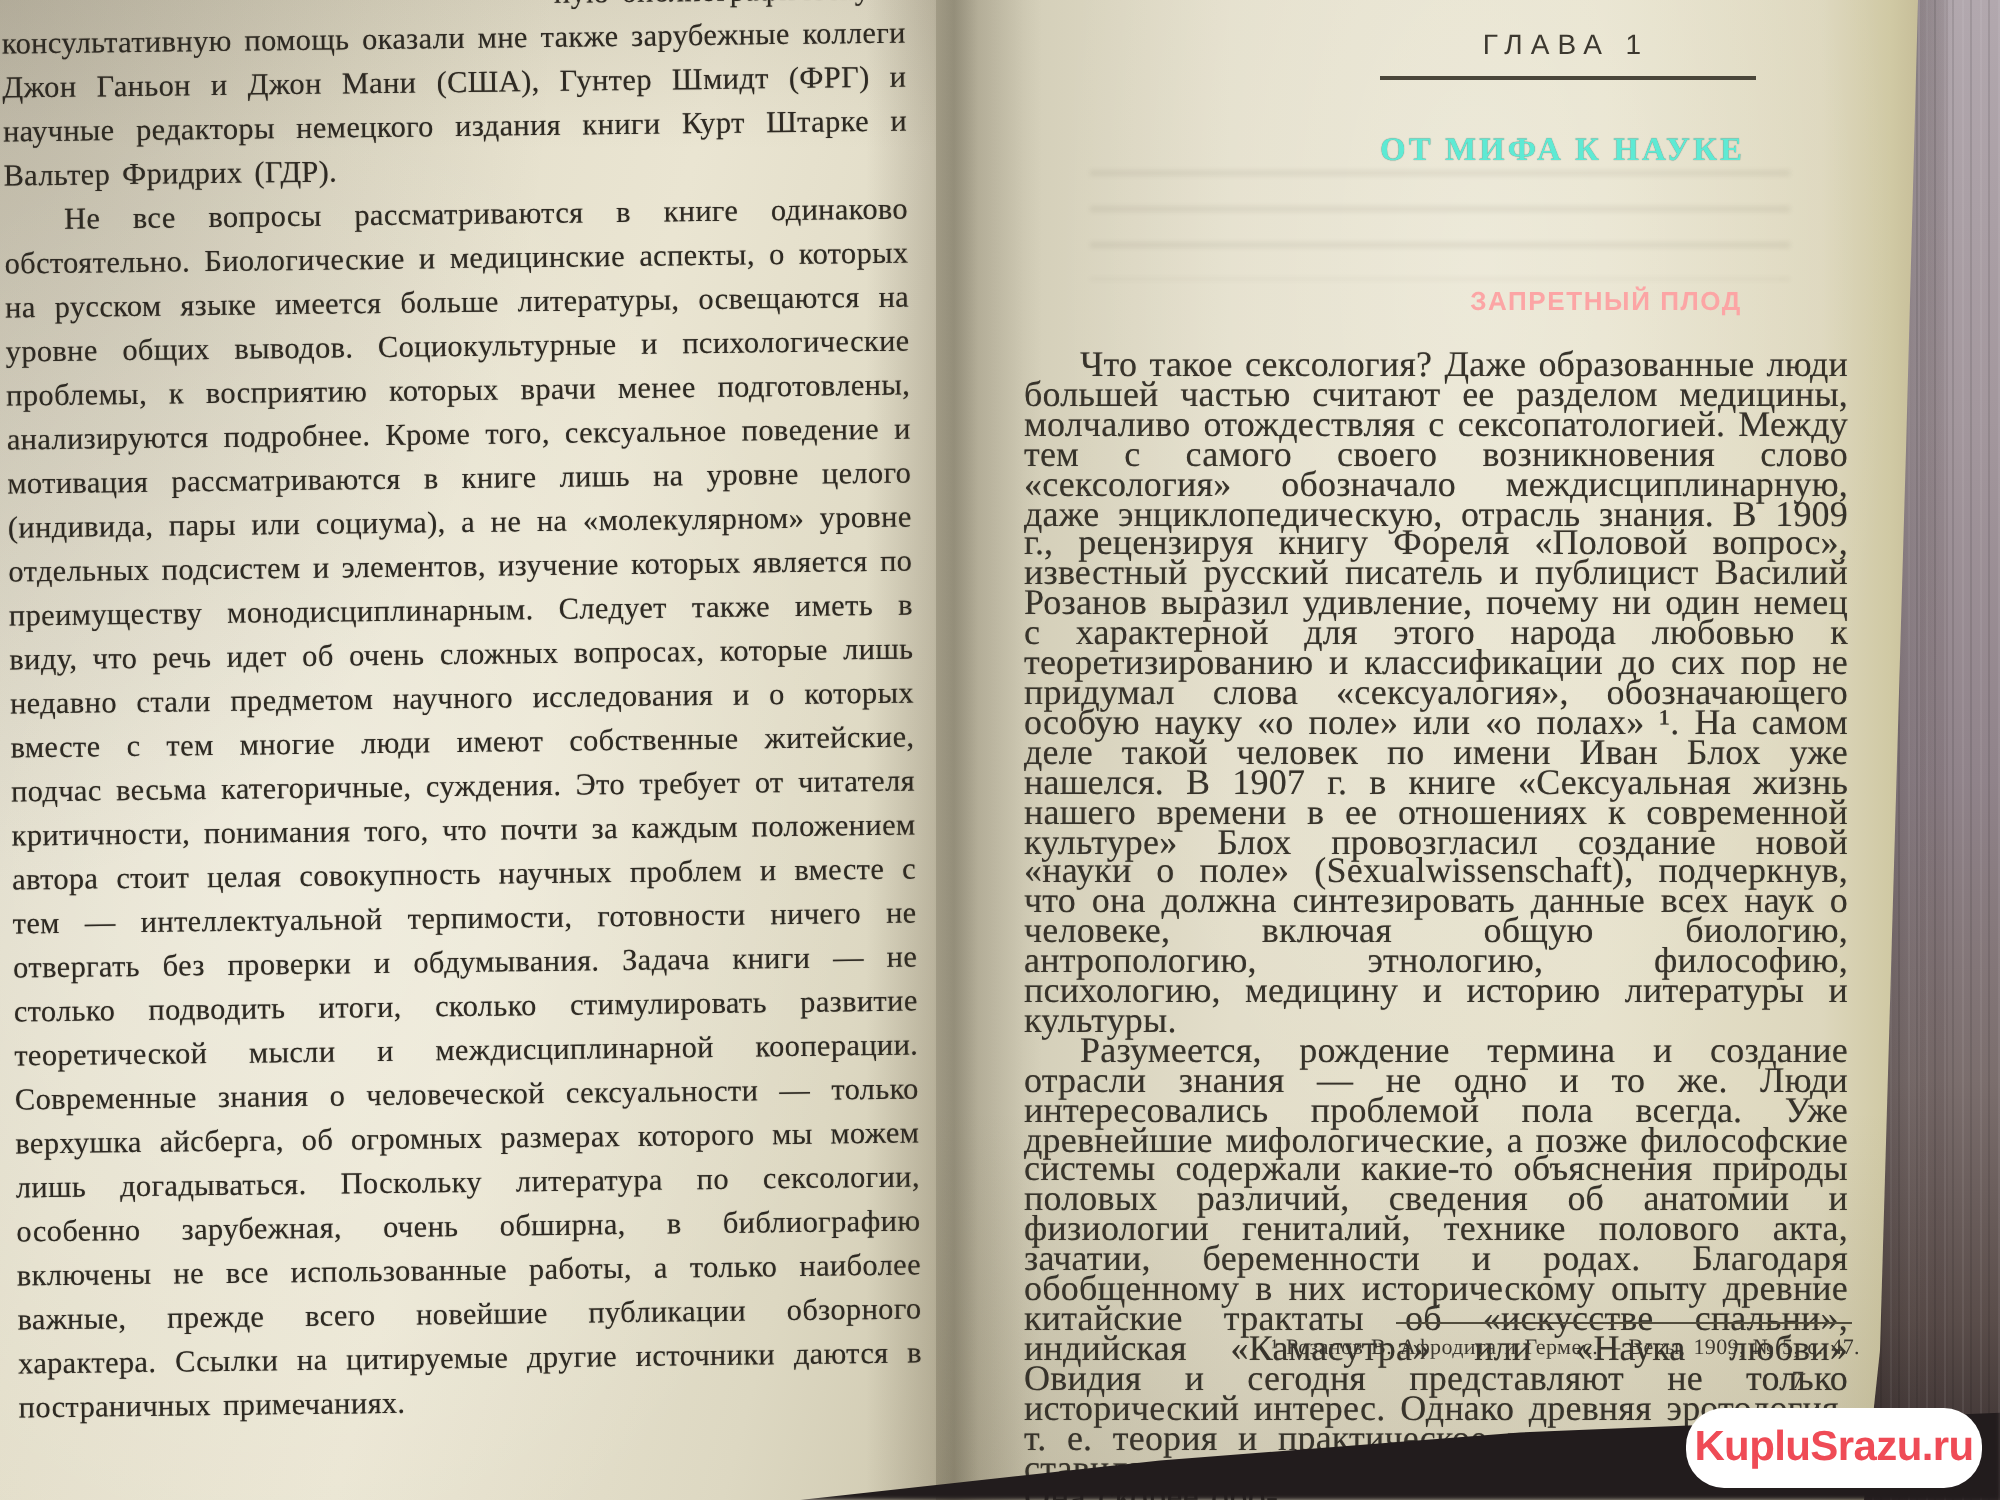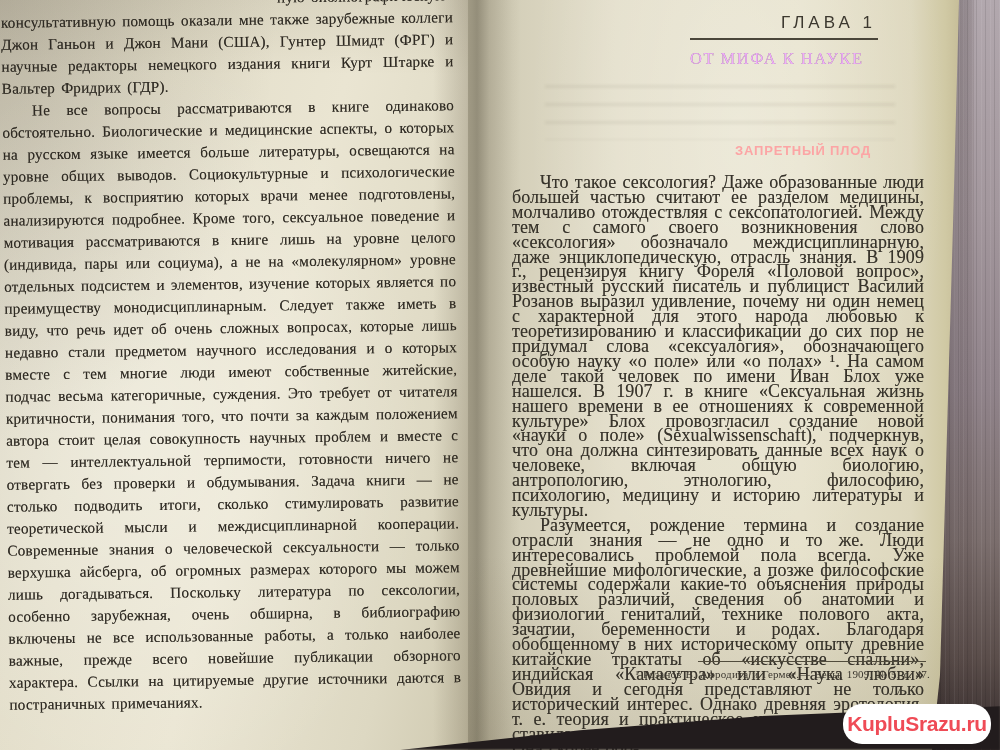--- a/index.html
+++ b/index.html
@@ -56,25 +56,25 @@
     color:#2e2a23;word-spacing:2px;letter-spacing:0.2px;
     text-shadow:0 0 0.5px rgba(40,35,25,0.55);}
   .lp-frag{text-align:right;padding-right:6px;white-space:nowrap;overflow:hidden;}
   .lp-text p{margin:0;}
   .indent{text-indent:30px;}
 
   
   .rp-inner{position:absolute;left:512px;top:0;width:412px;height:750px;
     color:#37332b;}
   .chapter-head{position:absolute;left:178px;top:14px;width:188px;}
-  .chapter-label{text-align:right;font-family:"Liberation Sans",sans-serif;
-    font-size:17px;line-height:17px;letter-spacing:4px;color:#3c382f;padding-right:2px;}
+  .chapter-label{text-align:center;font-family:"Liberation Sans",sans-serif;
+    font-size:14px;line-height:17px;letter-spacing:4px;color:#3c382f;padding-right:2px;}
   .chapter-rule{margin-top:7px;height:1.5px;background:#4a463a;}
-  .chapter-title{margin-top:9px;font-weight:normal;font-size:16.5px;
-    letter-spacing:1.5px;color:#f0abfc;white-space:nowrap;
+  .chapter-title{margin-top:25px;font-weight:bold;font-size:16.5px;
+    letter-spacing:1.5px;color:#5eead4;white-space:nowrap;
     text-shadow:0 0 0.5px rgba(40,35,25,0.6);}
   .section-title{position:absolute;top:143px;right:53px;
     font-family:"Liberation Sans",sans-serif;font-size:13px;font-weight:bold;
     letter-spacing:0.8px;color:#fca5a5;white-space:nowrap;}
   .rp-body{position:absolute;left:0;top:175px;width:412px;
     font-size:18px;line-height:14.9px;text-align:justify;
     word-spacing:1.5px;letter-spacing:0.1px;
     text-shadow:0 0 0.4px rgba(40,35,25,0.45);}
   .rp-body p{margin:0;text-indent:28px;}
   .footnote-block{position:absolute;left:0;top:661px;width:418px;}

